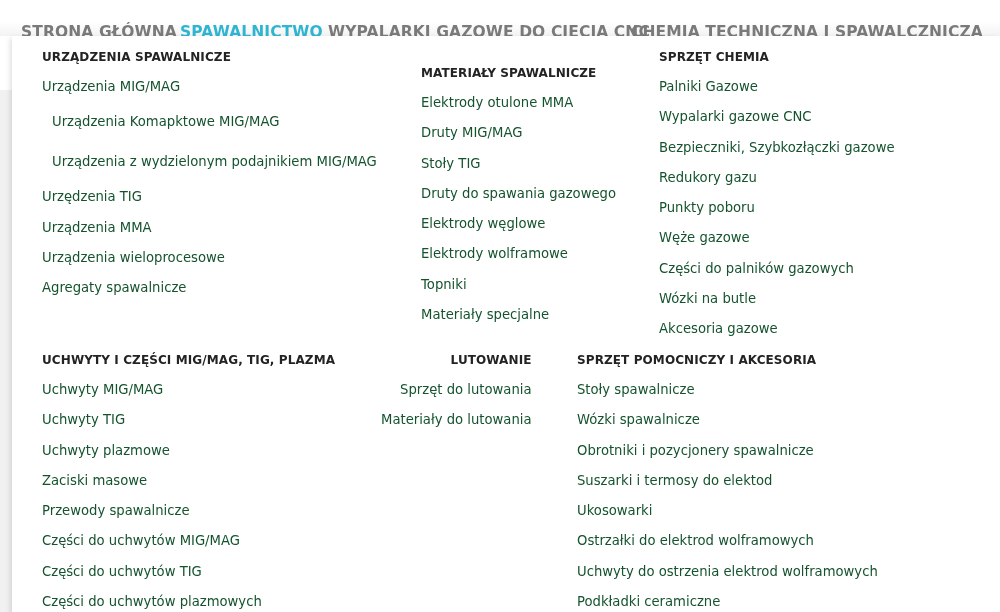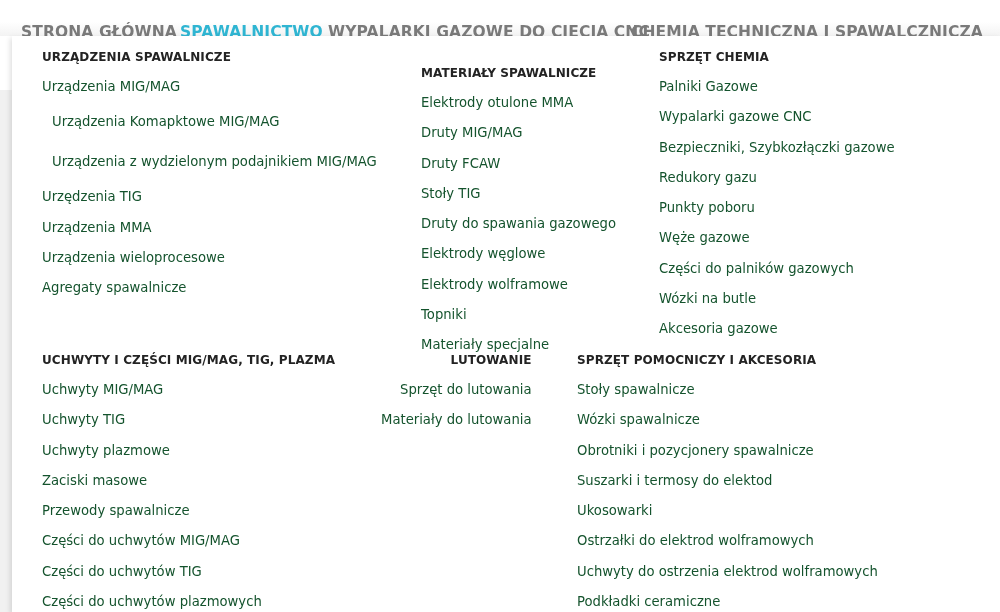--- a/index.html
+++ b/index.html
@@ -64,21 +64,20 @@
     <div class="col-item">Urzędzenia TIG</div>
     <div class="col-item">Urządzenia MMA</div>
     <div class="col-item">Urządzenia wieloprocesowe</div>
     <div class="col-item">Agregaty spawalnicze</div>
   </div>
 
   <div class="col" style="left:409px; top:22px;">
     <div class="col-title">MATERIAŁY SPAWALNICZE</div>
     <div class="col-item">Elektrody otulone MMA</div>
     <div class="col-item">Druty MIG/MAG</div>
-    <div class="col-item">Druty FCAW</div>
     <div class="col-item">Stoły TIG</div>
     <div class="col-item">Druty do spawania gazowego</div>
     <div class="col-item">Elektrody węglowe</div>
     <div class="col-item">Elektrody wolframowe</div>
     <div class="col-item">Topniki</div>
     <div class="col-item">Materiały specjalne</div>
   </div>
 
   <div class="col" style="left:647px; top:6px;">
     <div class="col-title">SPRZĘT CHEMIA</div>

